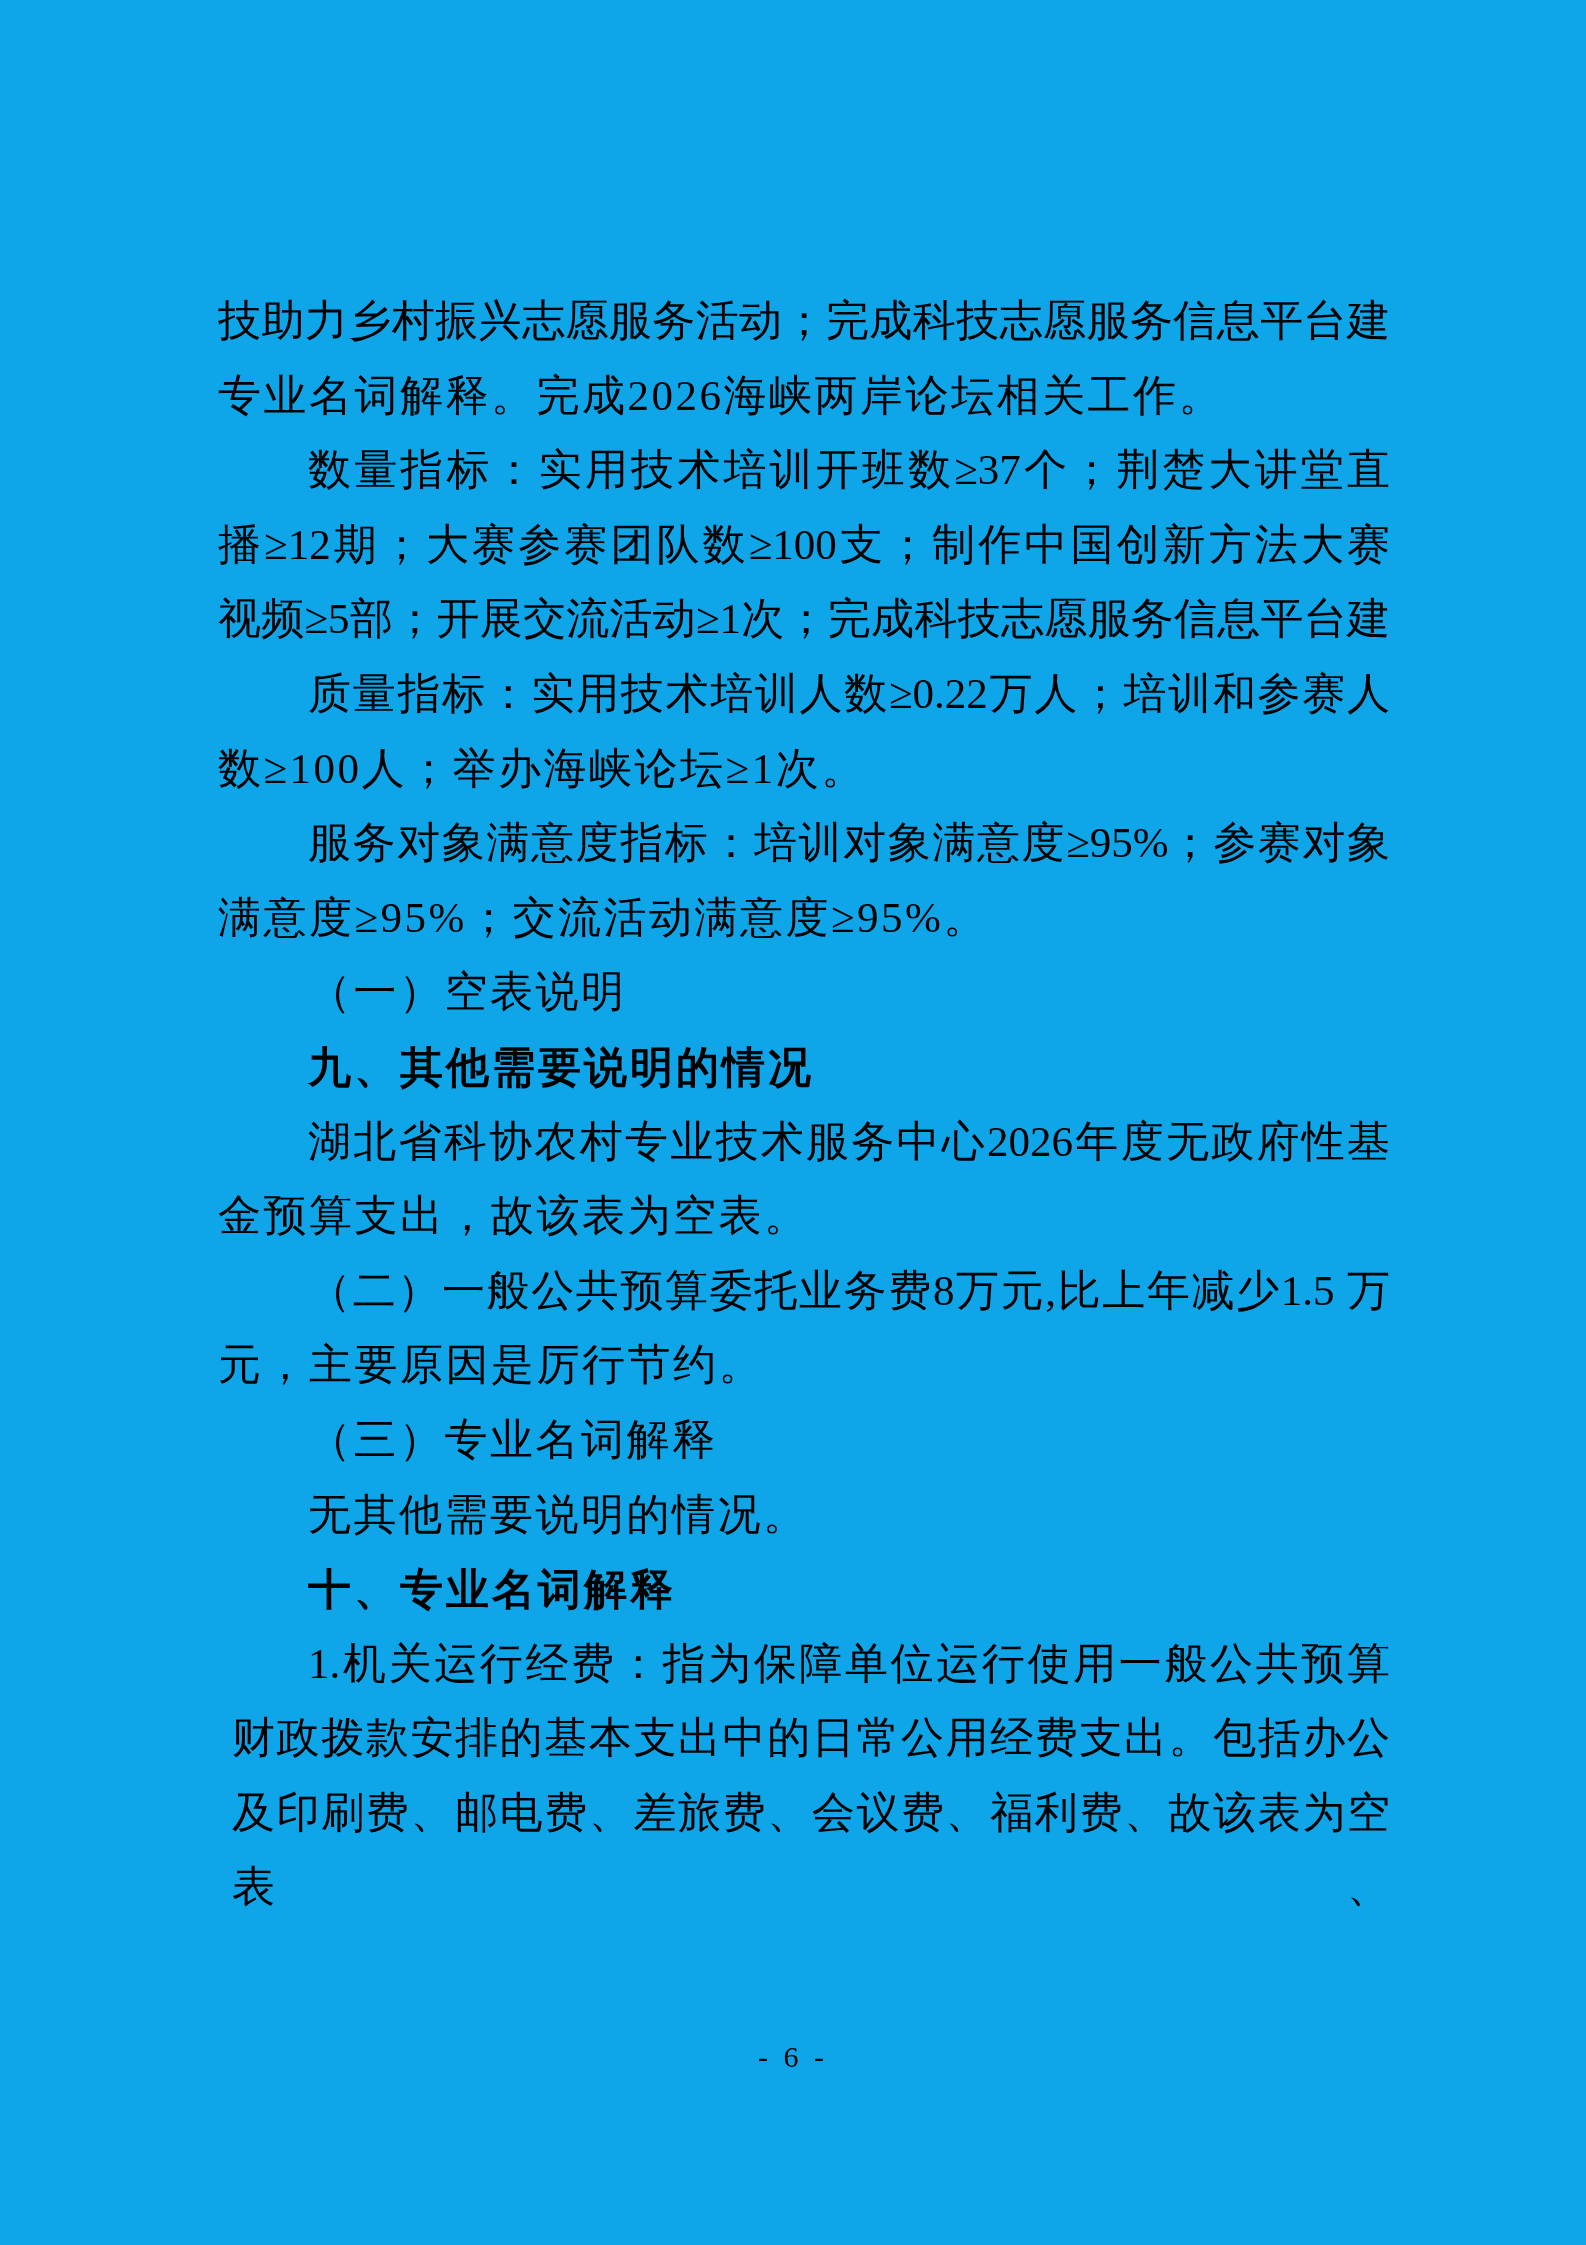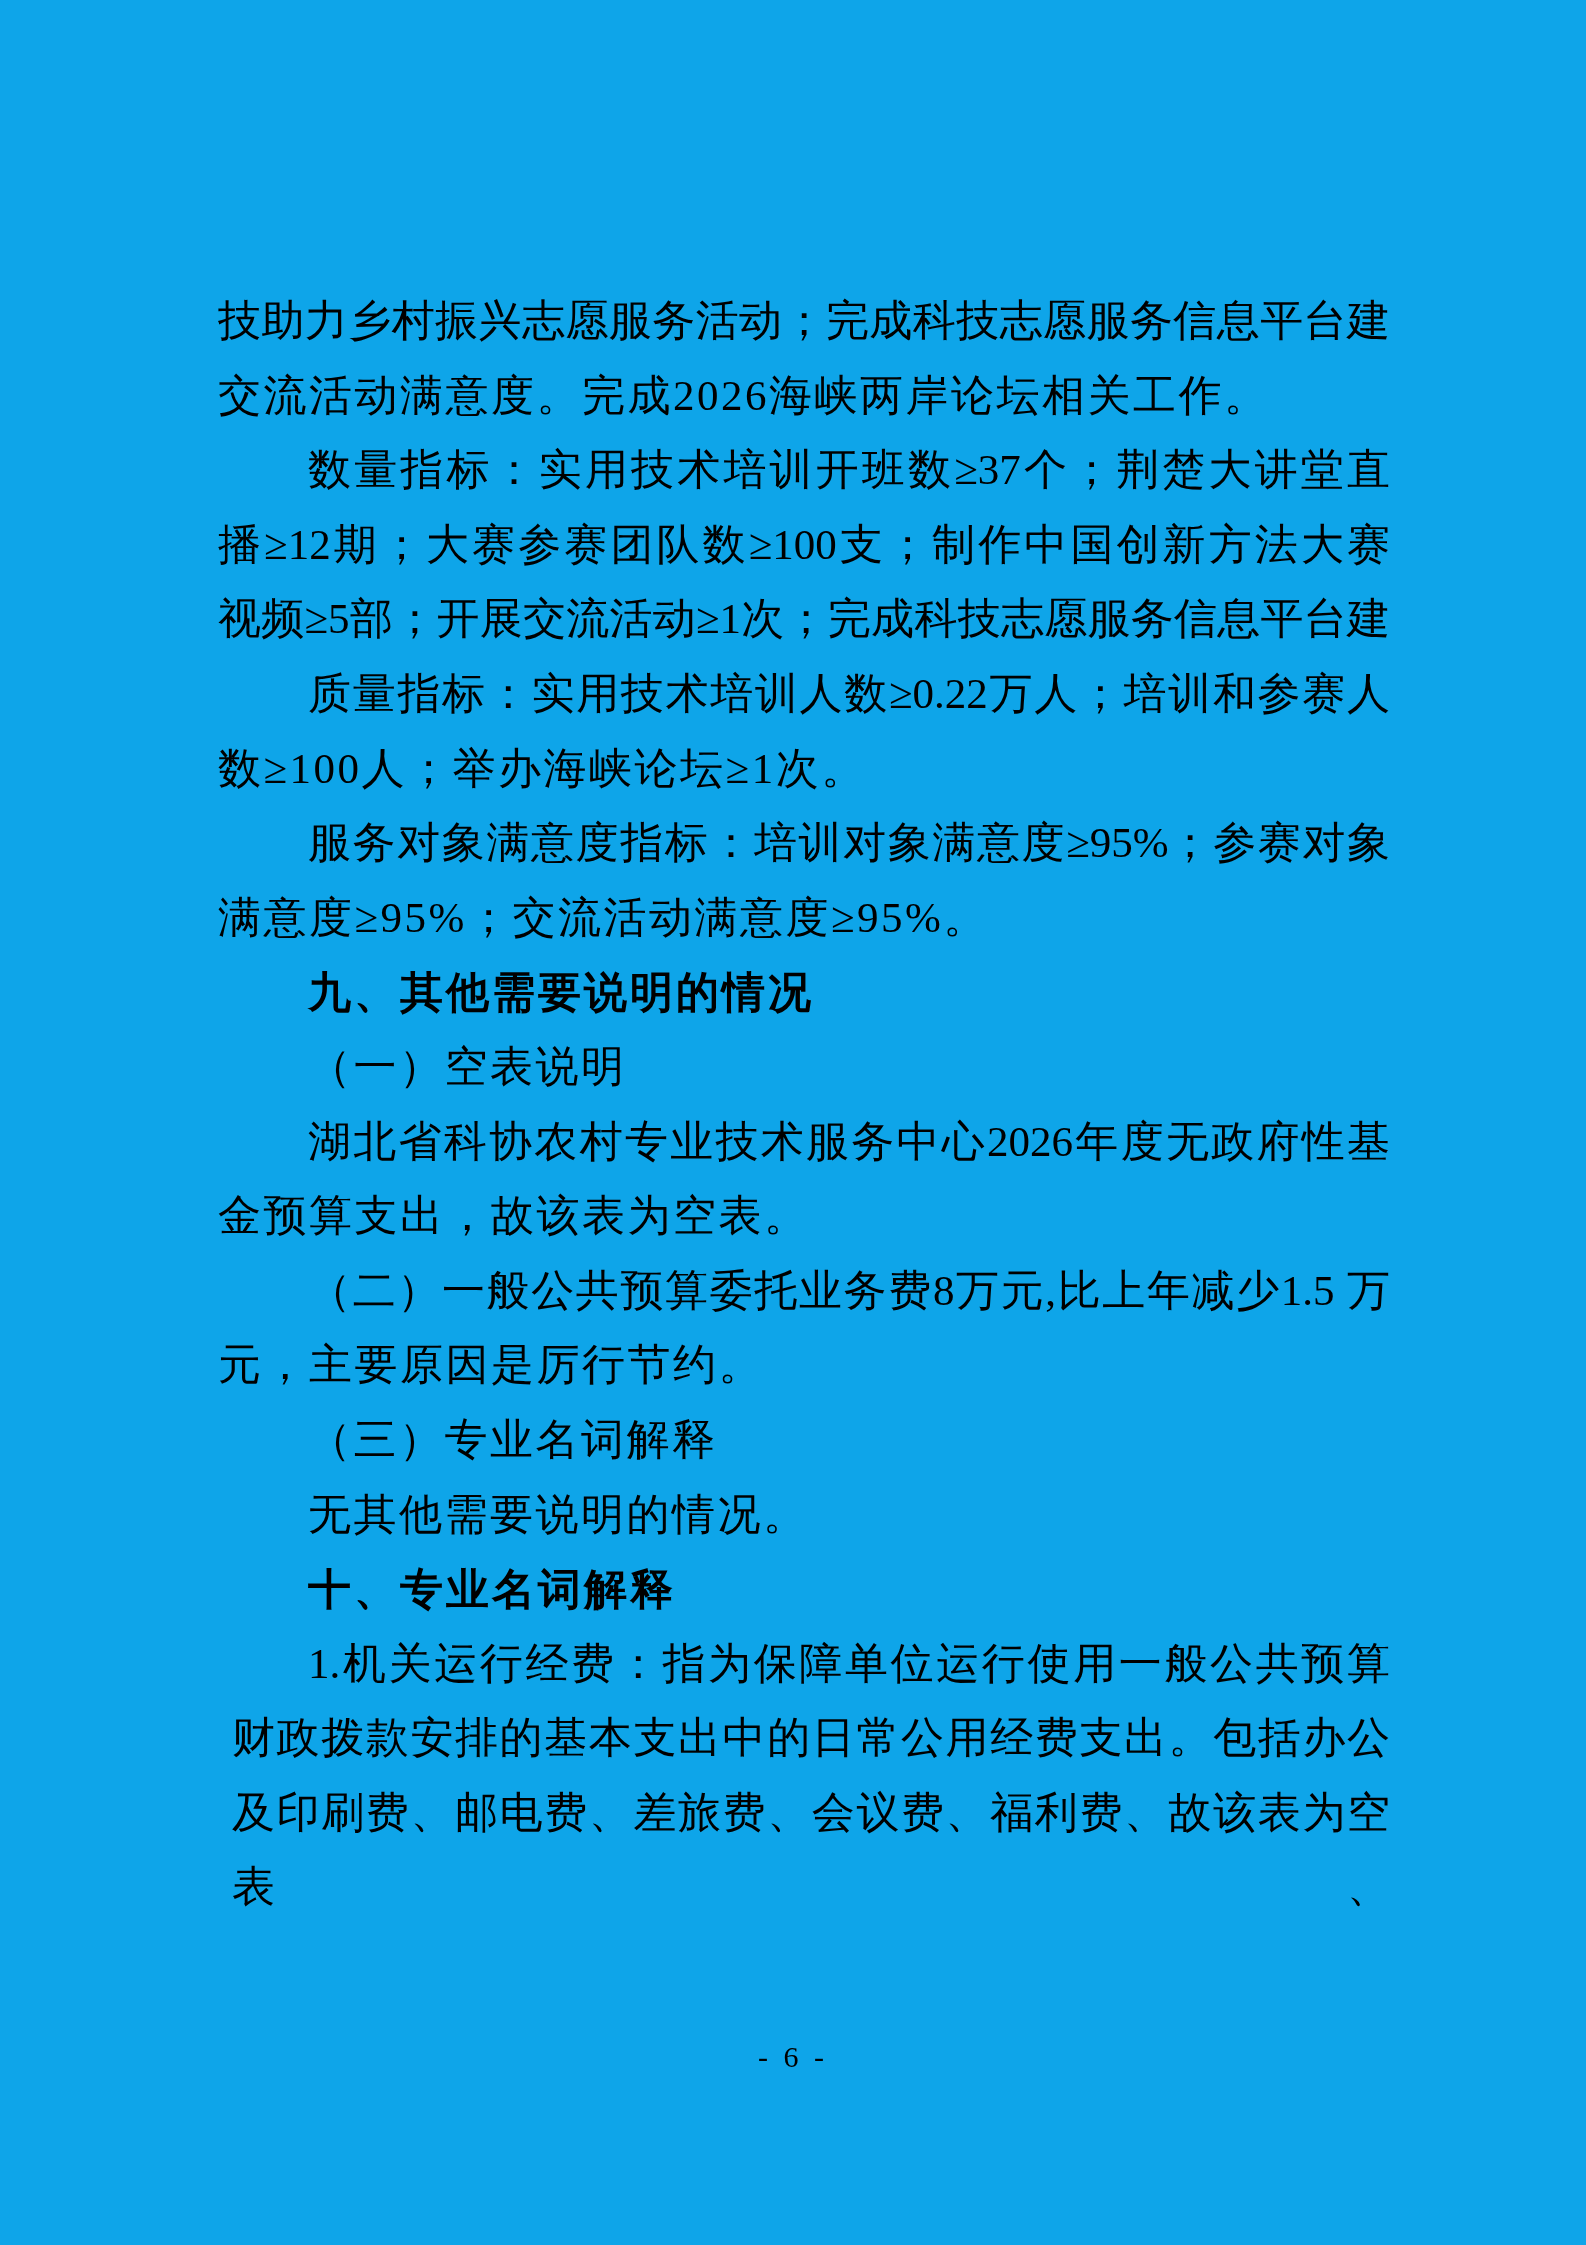--- a/index.html
+++ b/index.html
@@ -57,30 +57,30 @@
     letter-spacing: 4px;
     font-family: "Liberation Serif", "DejaVu Serif", serif;
   }
 </style>
 </head>
 <body>
 
 <div class="page" style="background: #0ea5e9; color: rgb(0, 0, 0);">
   <div class="content">
       <div class="line body justify">技助力乡村振兴志愿服务活动；完成科技志愿服务信息平台建</div>
-      <div class="line body">交流活动满意度。完成2026海峡两岸论坛相关工作。</div>
+      <div class="line body">专业名词解释。完成2026海峡两岸论坛相关工作。</div>
       <div class="line body indent-two justify">数量指标：实用技术培训开班数≥37个；荆楚大讲堂直</div>
       <div class="line body justify">播≥12期；大赛参赛团队数≥100支；制作中国创新方法大赛</div>
       <div class="line body justify">视频≥5部；开展交流活动≥1次；完成科技志愿服务信息平台建</div>
       <div class="line body indent-two justify">质量指标：实用技术培训人数≥0.22万人；培训和参赛人</div>
       <div class="line body">数≥100人；举办海峡论坛≥1次。</div>
       <div class="line body indent-two justify">服务对象满意度指标：培训对象满意度≥95%；参赛对象</div>
       <div class="line body">满意度≥95%；交流活动满意度≥95%。</div>
+      <div class="line body indent-two">（一）空表说明</div>
       <div class="line heading indent-two">九、其他需要说明的情况</div>
-      <div class="line body indent-two">（一）空表说明</div>
       <div class="line body indent-two justify">湖北省科协农村专业技术服务中心2026年度无政府性基</div>
       <div class="line body">金预算支出，故该表为空表。</div>
       <div class="line body indent-two justify">（二）一般公共预算委托业务费8万元,比上年减少1.5 万</div>
       <div class="line body">元，主要原因是厉行节约。</div>
       <div class="line body indent-two">（三）专业名词解释</div>
       <div class="line body indent-two">无其他需要说明的情况。</div>
       <div class="line heading indent-two">十、专业名词解释</div>
       <div class="line body indent-two justify">1.机关运行经费：指为保障单位运行使用一般公共预算</div>
       <div class="line body indent-small justify">财政拨款安排的基本支出中的日常公用经费支出。包括办公</div>
       <div class="line body indent-small justify">及印刷费、邮电费、差旅费、会议费、福利费、故该表为空表、</div>

